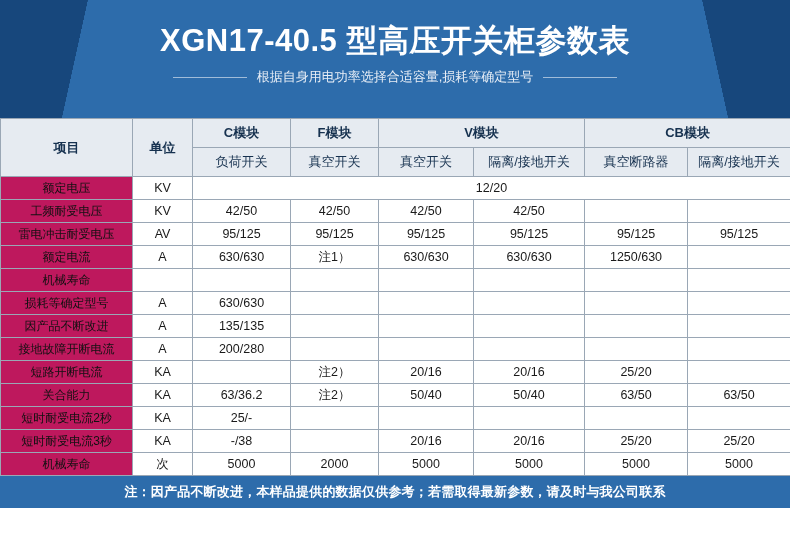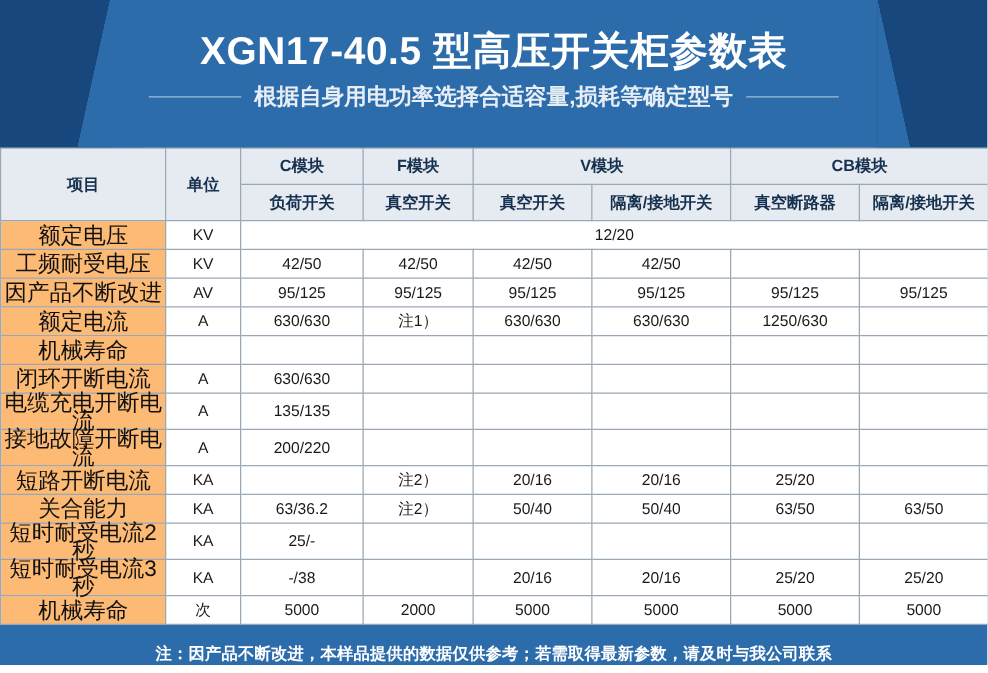--- a/index.html
+++ b/index.html
@@ -92,24 +92,23 @@
     justify-content: center;
     gap: 10px;
   }
   .sub-rule {
     height: 1px;
     background: rgba(255,255,255,0.55);
     width: 74px;
   }
   .sub-title {
     color: #e8eef6;
-    font-size: 18px;
+    font-size: 13px;
     line-height: 22px;
     white-space: nowrap;
-    font-weight: bold;
   }
 
   
   .table-wrap {
     padding: 0;
   }
   table.spec {
     border-collapse: collapse;
     width: 790px;
     table-layout: fixed;
@@ -130,26 +129,26 @@
     font-weight: bold;
     font-size: 13px;
     color: #16314f;
     margin-top: 44px;
   }
   table.spec thead th.grouphead {
     height: 28px;
   }
   table.spec thead th.subhead {
     height: 28px;
-    font-weight: bold;
+    font-weight: normal;
   }
   table.spec td.rowlabel {
-    background: #fdba74;
+    background: #be185d;
     font-weight: normal;
-    font-size: 18px;
+    font-size: 12px;
     color: #111111;
   }
   table.spec td.val {
     background: #ffffff;
     font-size: 12.5px;
   }
   .col-item   { width: 132px; }
   .col-unit   { width: 60px; }
   .col-c      { width: 98px; }
   .col-f      { width: 88px; }
@@ -157,21 +156,21 @@
   .col-v2     { width: 111px; }
   .col-cb1    { width: 103px; }
   .col-cb2    { width: 103px; }
 
   
   .footer {
     height: 32px;
     background: #2d6cab;
     color: #ffffff;
     display: flex;
-    align-items: flex-end;
+    align-items: center;
     justify-content: center;
     font-size: 13px;
     font-weight: bold;
     letter-spacing: 0.2px;
   }
 </style>
 </head>
 <body>
 
 <div class="page">
@@ -233,21 +232,21 @@
           <td class="val">KV</td>
           <td class="val">42/50</td>
           <td class="val">42/50</td>
           <td class="val">42/50</td>
           <td class="val">42/50</td>
           <td class="val"></td>
           <td class="val"></td>
         </tr>
 
         <tr>
-          <td class="rowlabel">因产品不断改进</td>
+          <td class="rowlabel">雷电冲击耐受电压</td>
           <td class="val">AV</td>
           <td class="val">95/125</td>
           <td class="val">95/125</td>
           <td class="val">95/125</td>
           <td class="val">95/125</td>
           <td class="val">95/125</td>
           <td class="val">95/125</td>
         </tr>
 
         <tr>
@@ -266,45 +265,45 @@
           <td class="val"></td>
           <td class="val"></td>
           <td class="val"></td>
           <td class="val"></td>
           <td class="val"></td>
           <td class="val"></td>
           <td class="val"></td>
         </tr>
 
         <tr>
-          <td class="rowlabel">闭环开断电流</td>
+          <td class="rowlabel">损耗等确定型号</td>
           <td class="val">A</td>
           <td class="val">630/630</td>
           <td class="val"></td>
           <td class="val"></td>
           <td class="val"></td>
           <td class="val"></td>
           <td class="val"></td>
         </tr>
 
         <tr>
-          <td class="rowlabel">电缆充电开断电流</td>
+          <td class="rowlabel">因产品不断改进</td>
           <td class="val">A</td>
           <td class="val">135/135</td>
           <td class="val"></td>
           <td class="val"></td>
           <td class="val"></td>
           <td class="val"></td>
           <td class="val"></td>
         </tr>
 
         <tr>
           <td class="rowlabel">接地故障开断电流</td>
           <td class="val">A</td>
-          <td class="val">200/220</td>
+          <td class="val">200/280</td>
           <td class="val"></td>
           <td class="val"></td>
           <td class="val"></td>
           <td class="val"></td>
           <td class="val"></td>
         </tr>
 
         <tr>
           <td class="rowlabel">短路开断电流</td>
           <td class="val">KA</td>

